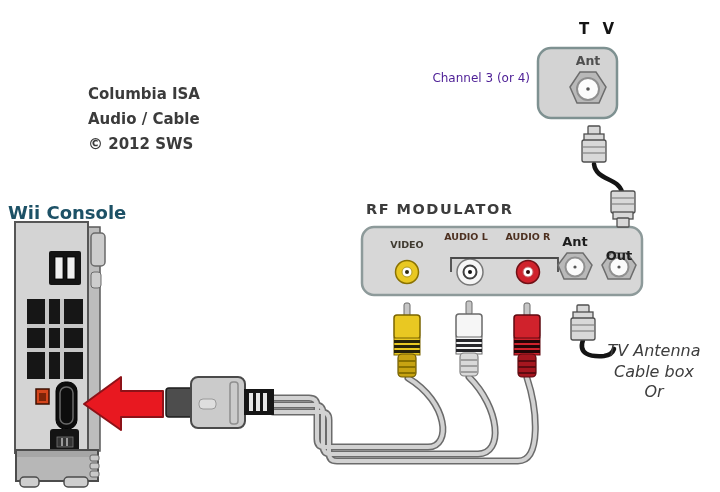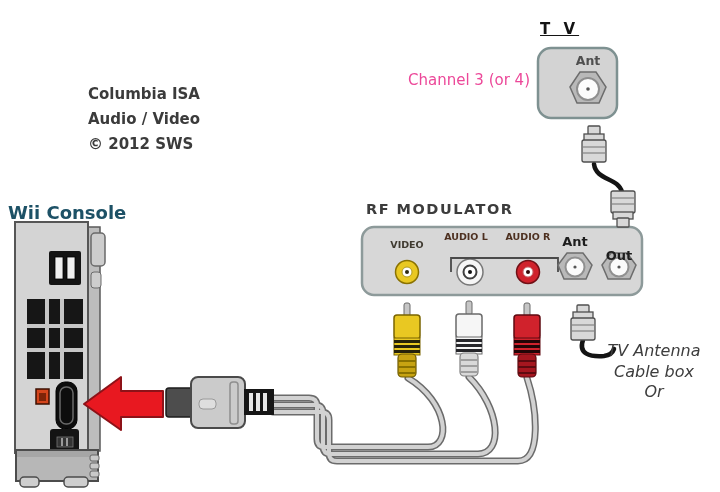--- a/index.html
+++ b/index.html
@@ -4,23 +4,23 @@
 <style>
   html,body{margin:0;padding:0;background:#ffffff;}
   .stage{
     position:relative;width:720px;height:492px;overflow:hidden;background:#ffffff;
     font-family:"DejaVu Sans","Liberation Sans",sans-serif;
   }
   .stage svg{position:absolute;left:0;top:0;}
   .txt{position:absolute;white-space:nowrap;color:#3a3a3a;}
   .credit{left:88px;top:82px;font-size:15px;font-weight:bold;line-height:25px;color:#3b3b3b;}
   .wii-label{left:8px;top:202px;font-size:18px;font-weight:bold;color:#1d5166;}
-  .tv-title{left:540px;top:20px;width:78px;text-align:left;font-size:15px;font-weight:bold;letter-spacing:4px;color:#141414;text-decoration:underline;}
+  .tv-title{left:540px;top:20px;width:78px;text-align:right;font-size:15px;font-weight:bold;letter-spacing:4px;color:#141414;}
   .tv-ant{left:560px;top:53px;width:56px;text-align:center;font-size:12.5px;font-weight:bold;color:#4f4f4f;}
-  .channel{left:383px;top:71px;width:147px;text-align:right;font-size:15px;color:#ec4899;}
+  .channel{left:383px;top:71px;width:147px;text-align:right;font-size:12px;color:#4c1d95;}
   .rf-title{left:366px;top:201px;font-size:14.5px;font-weight:bold;letter-spacing:1.5px;color:#3c3c3c;}
   .jack-label{position:absolute;top:239px;width:60px;text-align:center;font-size:9.5px;font-weight:bold;color:#3f3a30;}
   .jack-label.audio{top:231px;color:#4d3020;}
   .lab-video{left:377px;}
   .lab-audio-l{left:436px;}
   .lab-audio-r{left:498px;}
   .fport-label{position:absolute;top:234px;width:50px;text-align:center;font-size:13px;font-weight:bold;color:#1d1d1d;}
   .lab-ant{left:550px;}
   .lab-out{left:594px;margin-top:14px;}
   .antenna-caption{left:597px;top:341px;width:114px;text-align:center;font-size:16px;line-height:20.5px;color:#3d3d3d;white-space:nowrap;}
@@ -204,21 +204,21 @@
         <rect x="256" y="393" width="4" height="18" fill="#e8e8e8"></rect>
         <rect x="263" y="393" width="4" height="18" fill="#e8e8e8"></rect>
       </g>
     </g>
 
     <polygon points="84,404 121,377 121,391 163,391 163,417 121,417 121,430" fill="#e81820" stroke="#8d1218" stroke-width="2" stroke-linejoin="round"></polygon>
   </svg>
 
   <div class="txt credit">
     <div>Columbia ISA</div>
-    <div>Audio / Video</div>
+    <div>Audio / Cable</div>
     <div>© 2012 SWS</div>
   </div>
 
   <div class="txt wii-label">Wii Console</div>
 
   <div class="txt tv-title">T V</div>
   <div class="txt tv-ant">Ant</div>
   <div class="txt channel">Channel 3 (or 4)</div>
 
   <div class="txt rf-title">RF MODULATOR</div>

